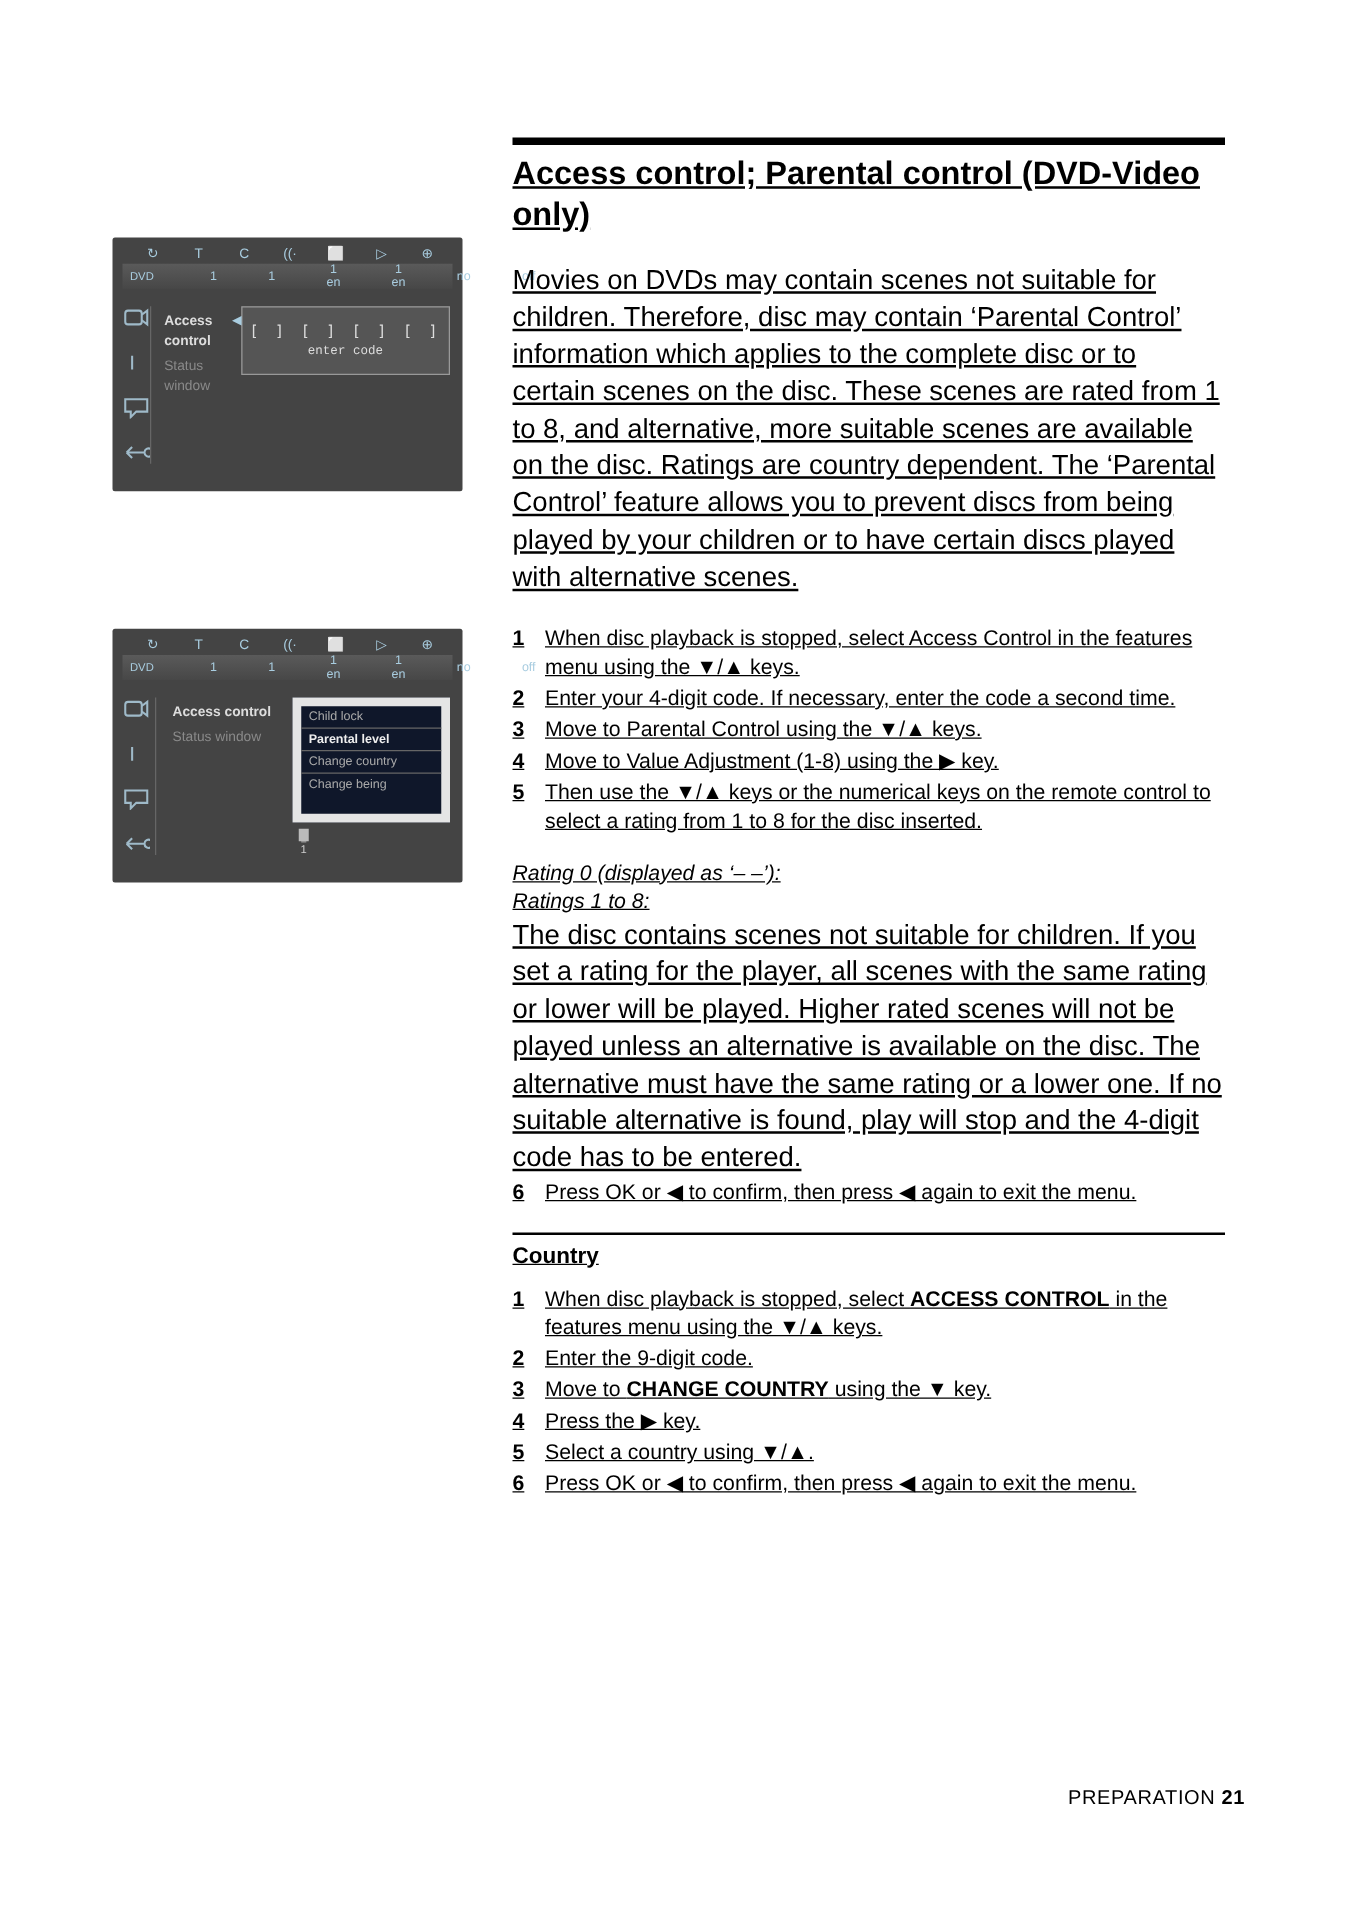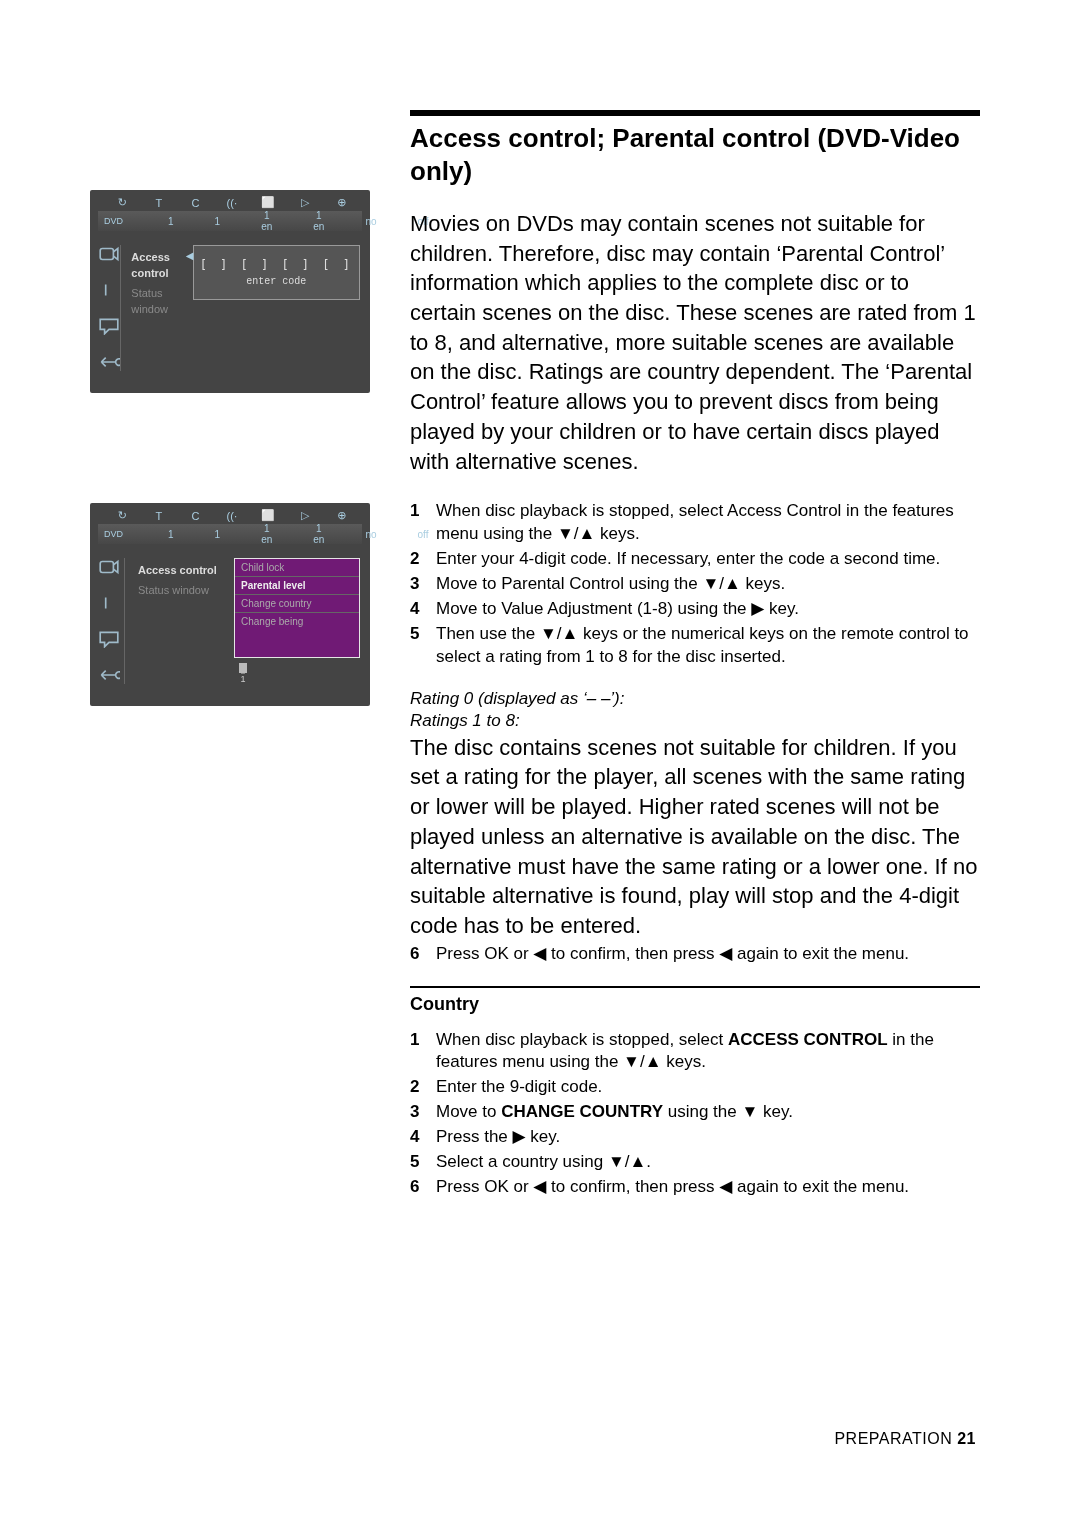--- a/index.html
+++ b/index.html
@@ -16,20 +16,21 @@
     display: flex;
   }
   .left-col {
     width: 300px;
     flex-shrink: 0;
     padding-top: 80px;
   }
   .right-col {
     flex: 1;
     padding-left: 20px;
+    text-decoration: underline;
   }
   .figure {
     width: 280px;
     background: #444;
     margin-bottom: 110px;
     padding-bottom: 18px;
     border-radius: 2px;
   }
   .fig-tabs {
     display: flex;
@@ -123,22 +124,22 @@
     margin-top: 4px;
     font-family: Liberation Mono, monospace;
   }
   .code-box .caret-left {
     position: absolute;
     left: -8px; top: 4px;
     color: #a9cde0;
     font-size: 10px;
   }
   .sub-list {
-    border: 1px solid #e5e5e5;
-    background: #701a75;
+    border: 7px solid #e5e5e5;
+    background: #0f172a;
     font-size: 10px;
     color: #aaa;
   }
   .sub-item {
     padding: 3px 6px;
     border-bottom: 1px solid #666;
     font-family: Arial, sans-serif;
   }
   .sub-item:last-child { border-bottom: none; }
   .sub-item.hl { color: #eee; font-weight: bold; }
@@ -202,21 +203,21 @@
   }
   ol.steps > li .steptxt { flex: 1; }
   .italic-note {
     font-style: italic;
     font-size: 17px;
     margin-bottom: 2px;
   }
   .footer {
     position: absolute;
     bottom: 80px;
-    right: 104px;
+    right: 84px;
     font-size: 16px;
     letter-spacing: 0.5px;
   }
   .footer .pnum { font-weight: bold; }
   .bold { font-weight: bold; }
 </style>
 </head>
 <body>
 
 <div class="page">

